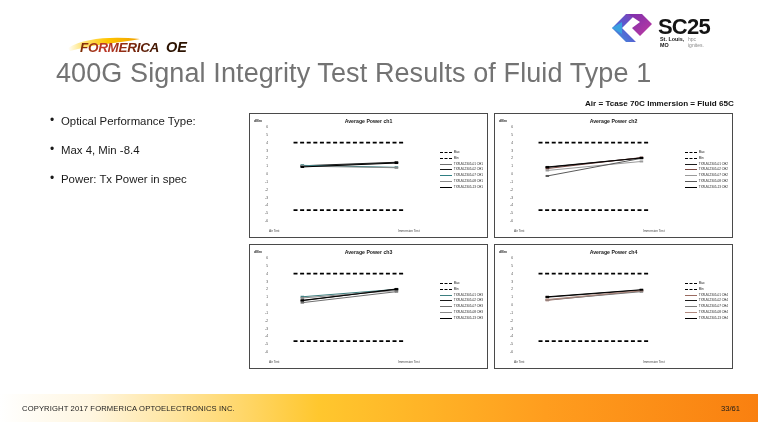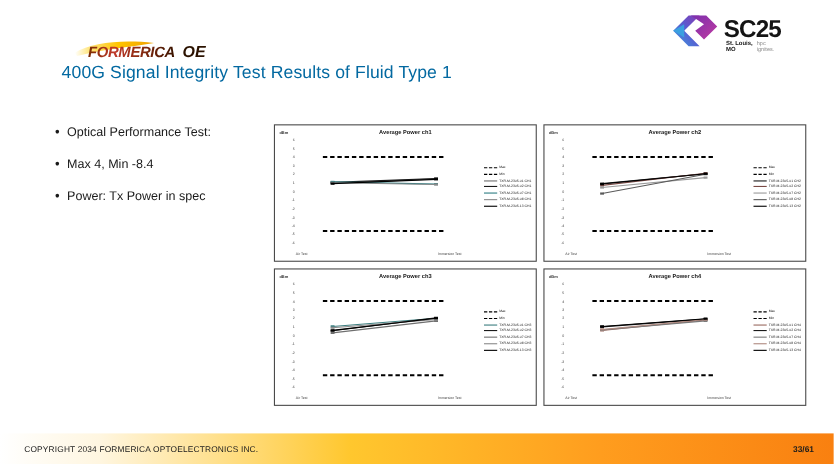--- a/index.html
+++ b/index.html
@@ -18,21 +18,21 @@
   }
   #logo-formerica svg{display:block;}
 
   #logo-sc25{
     position:absolute;right:8px;top:8px;width:148px;height:40px;
   }
   #logo-sc25 svg{display:block;}
 
   #page-title{
     position:absolute;left:56px;top:58px;
-    font-size:16px;font-weight:400;color:#0369a1;
+    font-size:27px;font-weight:400;color:#737373;
     letter-spacing:.1px;white-space:nowrap;
   }
 
   
   #bullets{
     position:absolute;left:50px;top:113px;width:195px;
     font-size:11.4px;color:#1a1a1a;line-height:1.42;
   }
   .bullet{display:flex;margin-bottom:13px;}
   .bullet .dot{
@@ -94,21 +94,21 @@
   #footer{
     position:absolute;left:0;right:0;bottom:0;height:28px;
     background:linear-gradient(90deg,#ffffff 0%,#fff6e0 12%,#ffc72e 42%,#ff9d1e 72%,#f98010 100%);
   }
   #footer-copy{
     position:absolute;left:22px;top:50%;transform:translateY(-50%);
     font-size:7.6px;color:#1b1b1b;letter-spacing:.15px;white-space:nowrap;
   }
   #footer-page{
     position:absolute;right:18px;top:50%;transform:translateY(-50%);
-    font-size:7.6px;color:#1b1b1b;white-space:nowrap;font-weight:bold;
+    font-size:7.6px;color:#1b1b1b;white-space:nowrap;
   }
 </style>
 </head>
 <body>
 
 <div id="slide">
 
   <div id="logo-formerica">
     <svg viewBox="0 0 150 20" width="150" height="20" aria-hidden="true">
       <defs>
@@ -154,37 +154,38 @@
       <text x="86" y="38.5" font-family="Liberation Sans, sans-serif" font-size="5.0" fill="#8a8a8a">ignites.</text>
     </svg>
   </div>
 
   <div id="page-title">400G Signal Integrity Test Results of Fluid Type 1</div>
 
   <div id="bullets">
       <div class="bullet">
         <span class="dot">•</span>
         <span class="btext">
-          <div>Optical Performance Test:</div>
+          <div>Optical Performance Type:</div>
         </span>
       </div>
       <div class="bullet">
         <span class="dot">•</span>
         <span class="btext">
           <div>Max 4, Min -8.4</div>
         </span>
       </div>
       <div class="bullet">
         <span class="dot">•</span>
         <span class="btext">
           <div>Power: Tx Power in spec</div>
         </span>
       </div>
     </div>
 
+  <div id="condition-line">Air = Tcase 70C  Immersion = Fluid 65C</div>
 
   <div id="charts">
       <div class="chart-panel">
         <div class="yaxis-label">dBm</div>
         <div class="chart-title">Average Power ch1</div>
         <div class="plot">
           <div class="ytick" style="top: 0%;">6</div>
           <div class="ytick" style="top: 8.33333%;">5</div>
           <div class="ytick" style="top: 16.6667%;">4</div>
           <div class="ytick" style="top: 25%;">3</div>
@@ -456,17 +457,17 @@
           </div>
           <div class="legend-row">
             <span class="legend-swatch" style="border-top-color: rgb(0, 0, 0);"></span>
             <span class="legend-label">TXR-M-2305-13 CH4</span>
           </div>
         </div>
       </div>
     </div>
 
   <div id="footer">
-    <div id="footer-copy">COPYRIGHT 2034 FORMERICA OPTOELECTRONICS INC.</div>
+    <div id="footer-copy">COPYRIGHT 2017 FORMERICA OPTOELECTRONICS INC.</div>
     <div id="footer-page">33/61</div>
   </div>
 
 </div>
 
 </body></html>

